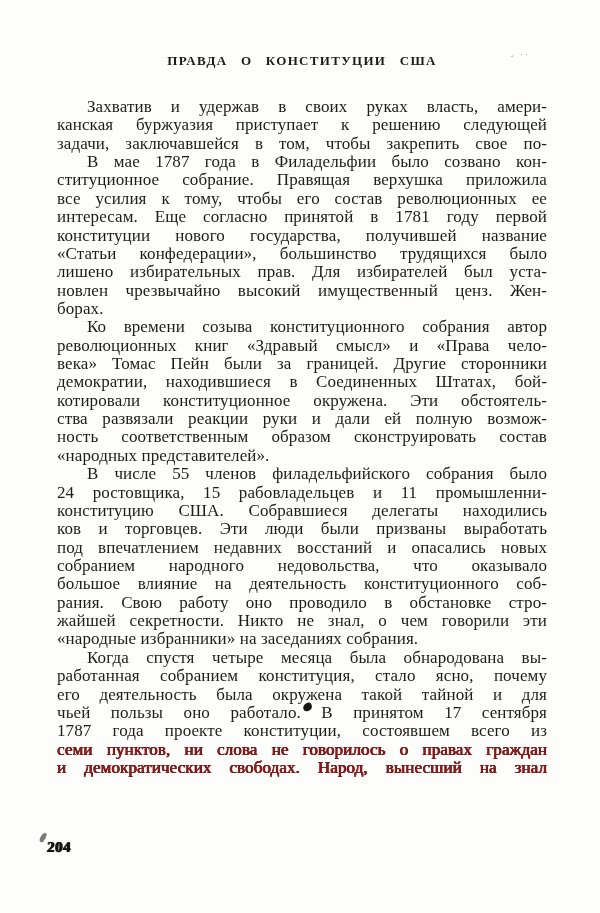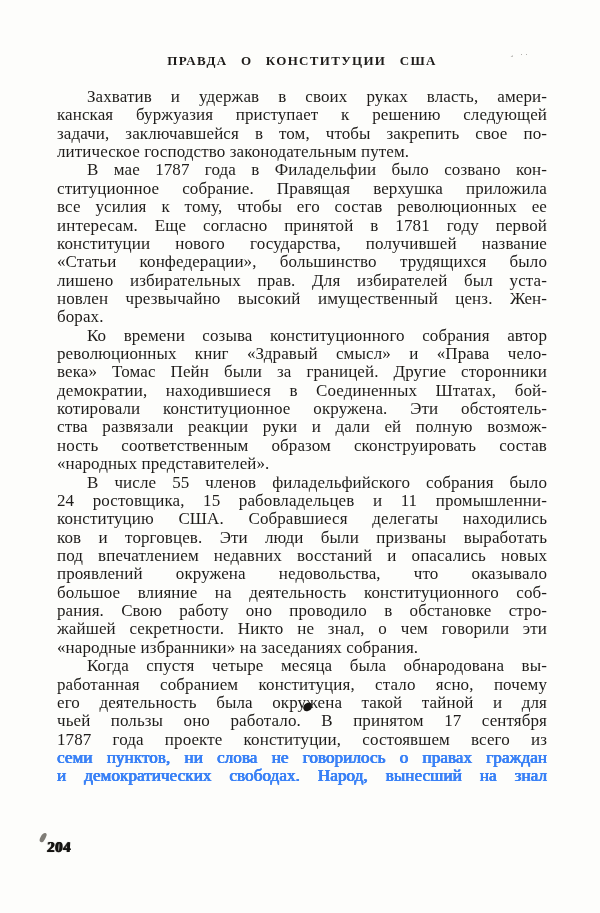--- a/index.html
+++ b/index.html
@@ -29,42 +29,42 @@
     text-align: center;
     font-size: 13px;
     font-weight: 700;
     letter-spacing: 1.3px;
     word-spacing: 9px;
     line-height: 20px;
     white-space: nowrap;
   }
   .text-block {
     position: absolute;
-    top: 88px;
+    top: 98px;
     left: 57px;
     width: 490px;
   }
   .line {
     font-size: 17px;
     line-height: 18.37px;
     height: 18.37px;
     text-align: justify;
     text-align-last: justify;
     letter-spacing: 0.1px;
     overflow: visible;
     white-space: normal;
   }
   .line.indent {
     text-indent: 30px;
   }
   .line.no-justify {
     text-align-last: left;
   }
   .line.heavy {
-    color: #3b82f6;
+    color: #7f1d1d;
     text-shadow: 0.55px 0 0 currentColor, -0.35px 0 0 currentColor, 0 0.3px 0 currentColor;
   }
   .page-number {
     position: absolute;
     left: 47px;
     top: 839px;
     font-size: 15px;
     font-weight: 700;
     color: #141311;
     letter-spacing: 0.5px;
@@ -109,21 +109,20 @@
 
   <span class="scan-mark m1">'</span>
   <span class="scan-mark m2">··</span>
 
   <h1 class="title">ПРАВДА О КОНСТИТУЦИИ США</h1>
 
   <div class="text-block" id="text-block">
       <div class="line indent">Захватив и удержав в своих руках власть, амери-</div>
       <div class="line">канская буржуазия приступает к решению следующей</div>
       <div class="line">задачи, заключавшейся в том, чтобы закрепить свое по-</div>
-      <div class="line no-justify">литическое господство законодательным путем.</div>
       <div class="line indent">В мае 1787 года в Филадельфии было созвано кон-</div>
       <div class="line">ституционное собрание. Правящая верхушка приложила</div>
       <div class="line">все усилия к тому, чтобы его состав революционных ее</div>
       <div class="line">интересам. Еще согласно принятой в 1781 году первой</div>
       <div class="line">конституции нового государства, получившей название</div>
       <div class="line">«Статьи конфедерации», большинство трудящихся было</div>
       <div class="line">лишено избирательных прав. Для избирателей был уста-</div>
       <div class="line">новлен чрезвычайно высокий имущественный ценз. Жен-</div>
       <div class="line no-justify">борах.</div>
       <div class="line indent">Ко времени созыва конституционного собрания автор</div>
@@ -132,21 +131,21 @@
       <div class="line">демократии, находившиеся в Соединенных Штатах, бой-</div>
       <div class="line">котировали конституционное окружена. Эти обстоятель-</div>
       <div class="line">ства развязали реакции руки и дали ей полную возмож-</div>
       <div class="line">ность соответственным образом сконструировать состав</div>
       <div class="line no-justify">«народных представителей».</div>
       <div class="line indent">В числе 55 членов филадельфийского собрания было</div>
       <div class="line">24 ростовщика, 15 рабовладельцев и 11 промышленни-</div>
       <div class="line">конституцию США. Собравшиеся делегаты находились</div>
       <div class="line">ков и торговцев. Эти люди были призваны выработать</div>
       <div class="line">под впечатлением недавних восстаний и опасались новых</div>
-      <div class="line">проявлений окружена недовольства, что оказывало</div>
+      <div class="line">собранием народного недовольства, что оказывало</div>
       <div class="line">большое влияние на деятельность конституционного соб-</div>
       <div class="line">рания. Свою работу оно проводило в обстановке стро-</div>
       <div class="line">жайшей секретности. Никто не знал, о чем говорили эти</div>
       <div class="line no-justify">«народные избранники» на заседаниях собрания.</div>
       <div class="line indent">Когда спустя четыре месяца была обнародована вы-</div>
       <div class="line">работанная собранием конституция, стало ясно, почему</div>
       <div class="line">его деятельность была окружена такой тайной и для</div>
       <div class="line">чьей пользы оно работало. В принятом 17 сентября</div>
       <div class="line">1787 года проекте конституции, состоявшем всего из</div>
       <div class="line heavy">семи пунктов, ни слова не говорилось о правах граждан</div>

